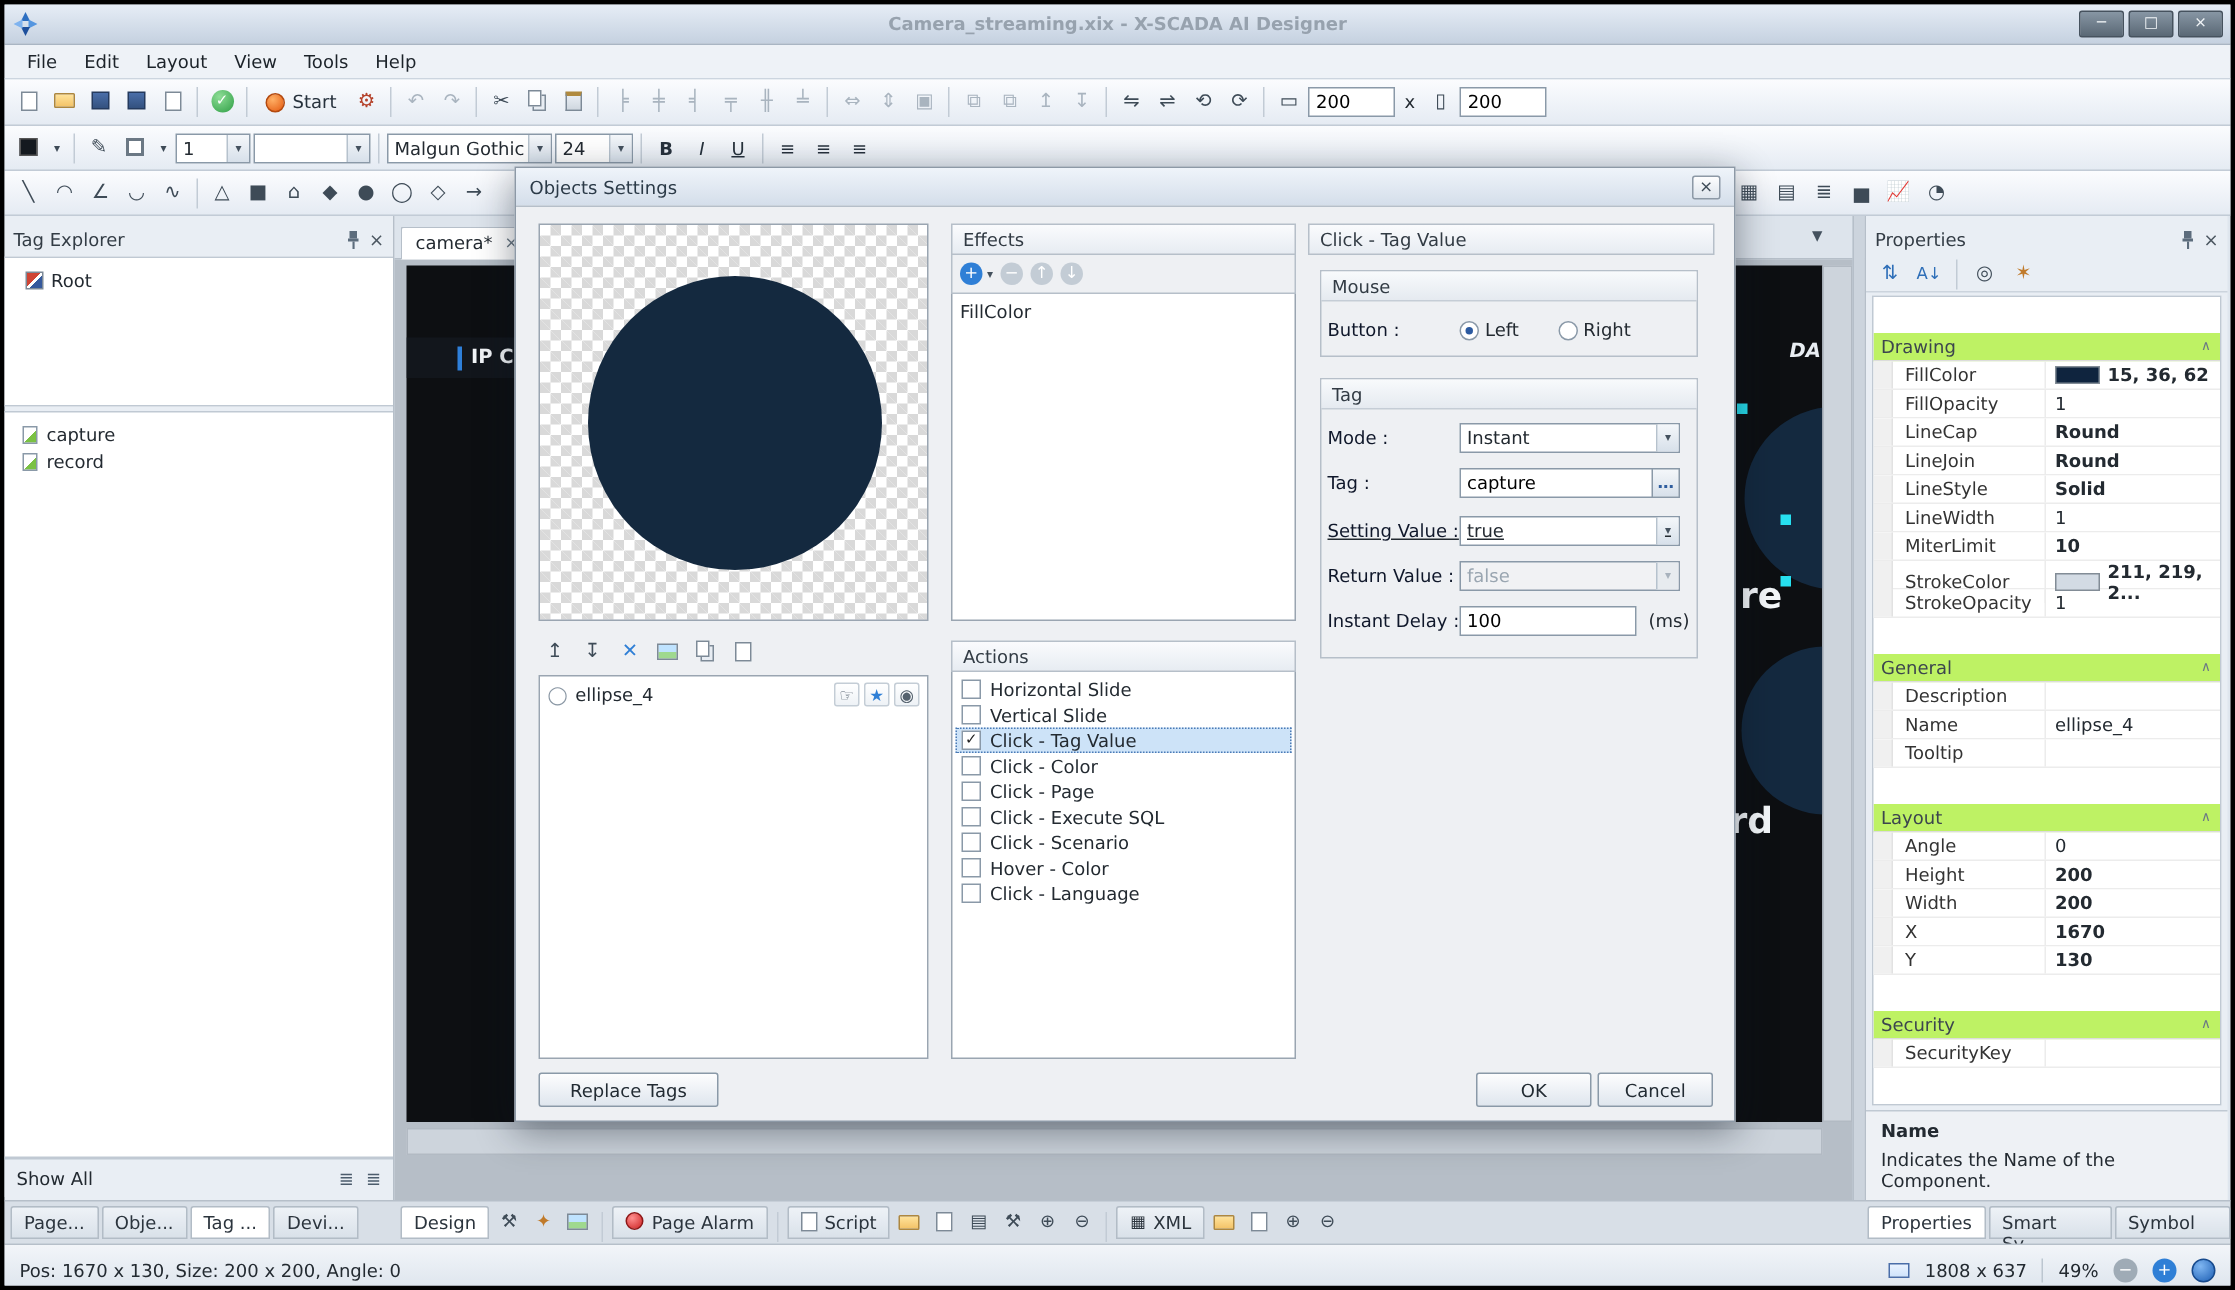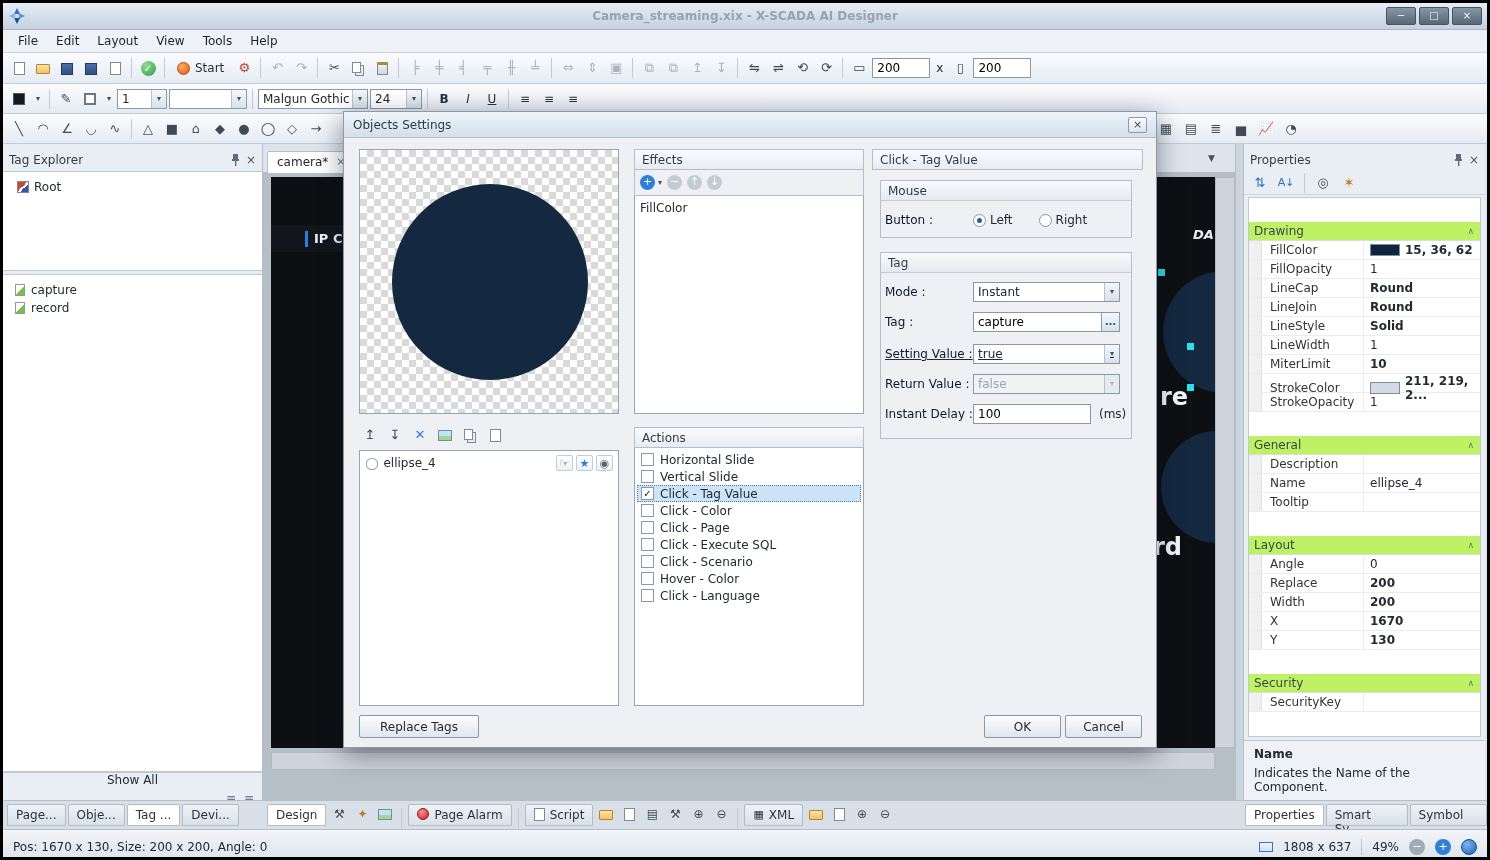--- a/index.html
+++ b/index.html
@@ -49,21 +49,21 @@
   .ph-icons{margin-left:auto;display:flex;gap:6px;align-items:center;}
   .ph-x{font-size:12px;color:#4c5761;line-height:12px;}
   #left-panel{position:absolute;left:0;top:141px;width:260px;height:656px;background:#e9eef4;border-right:1px solid #b6bfc9;padding-top:6px;}
   .whitebox{background:#fff;border:1px solid #c0c9d3;border-left:none;border-right:none;}
   #tree-area{position:absolute;left:0;top:27px;width:100%;height:100px;}
   #tag-list{position:absolute;left:0;top:130px;width:100%;height:498px;}
   .tree-row{display:flex;align-items:center;gap:5px;height:18px;padding-left:14px;}
   .tag-row{display:flex;align-items:center;gap:6px;height:18px;padding-left:12px;}
   .root-ico{display:inline-block;width:12px;height:12px;background:linear-gradient(135deg,#cf4434 45%,#fff 45%,#fff 60%,#35599c 60%);border:1px solid #7d8a97;}
   .tag-ico{display:inline-block;width:10px;height:12px;background:linear-gradient(135deg,#fff 55%,#7ac143 55%);border:1px solid #8a99a8;}
-  #showall-bar{position:absolute;left:0;bottom:2px;width:100%;height:26px;display:flex;align-items:center;padding:0 8px;gap:6px;border-top:1px solid #c0c9d3;background:#e9eef4;flex-direction:column;}
+  #showall-bar{position:absolute;left:0;bottom:2px;width:100%;height:26px;display:flex;align-items:center;padding:0 8px;gap:6px;border-top:1px solid #c0c9d3;background:#e9eef4;}
   #showall-bar .r{margin-left:auto;display:flex;gap:8px;color:#4c5c6c;font-size:12px;}
 
   #center{position:absolute;left:260px;top:141px;width:980px;height:656px;background:#b6bec7;}
   #doc-tabbar{position:absolute;left:0;top:0;width:100%;height:29px;background:#dde4ec;border-bottom:1px solid #b6bfc9;padding:7px 4px 0 4px;display:flex;}
   .doc-tab{background:#fff;border:1px solid #b6bfc9;border-bottom:none;padding:3px 7px 0 9px;display:flex;gap:8px;align-items:flex-start;height:22px;border-radius:2px 2px 0 0;}
   .doc-tab .x{color:#6b7884;font-size:11px;}
   #tab-overflow{position:absolute;right:28px;top:9px;font-size:9px;color:#44515e;}
   #canvas{position:absolute;left:8px;top:33px;width:944px;height:571px;background:#0d0f12;overflow:hidden;}
   #vscroll{position:absolute;left:952px;top:33px;width:20px;height:571px;background:#cdd4dc;border:1px solid #b2bac3;}
   #hscroll{position:absolute;left:8px;top:608px;width:944px;height:18px;background:#cdd4dc;border:1px solid #b2bac3;}
@@ -477,21 +477,21 @@
         </div>
         <div class="pg-row">
           <span class="pg-gutter"></span>
           <span class="pg-key">Angle</span>
           <span class="pg-val">
             <span>0</span>
           </span>
         </div>
         <div class="pg-row">
           <span class="pg-gutter"></span>
-          <span class="pg-key">Replace</span>
+          <span class="pg-key">Height</span>
           <span class="pg-val b">
             <span>200</span>
           </span>
         </div>
         <div class="pg-row">
           <span class="pg-gutter"></span>
           <span class="pg-key">Width</span>
           <span class="pg-val b">
             <span>200</span>
           </span>

